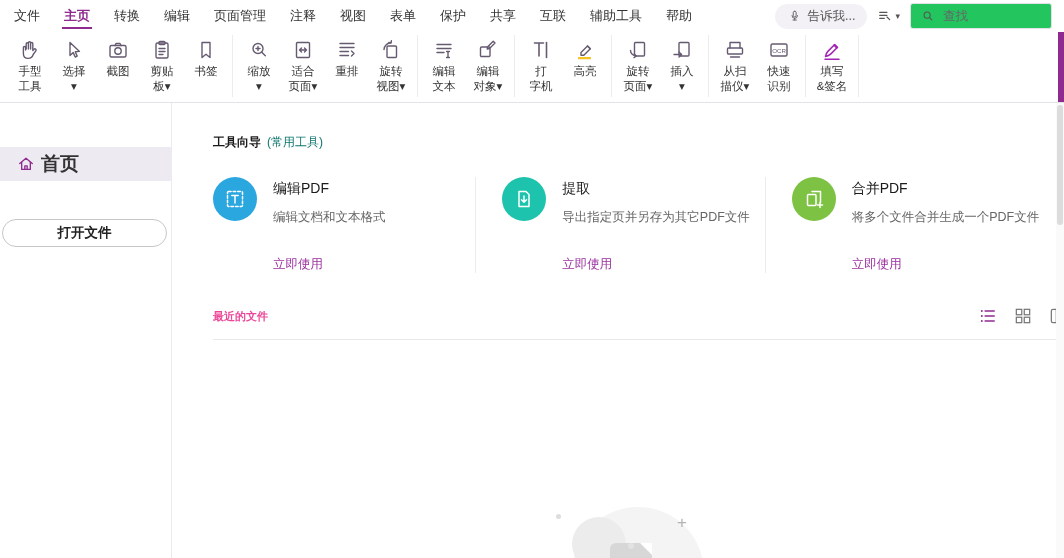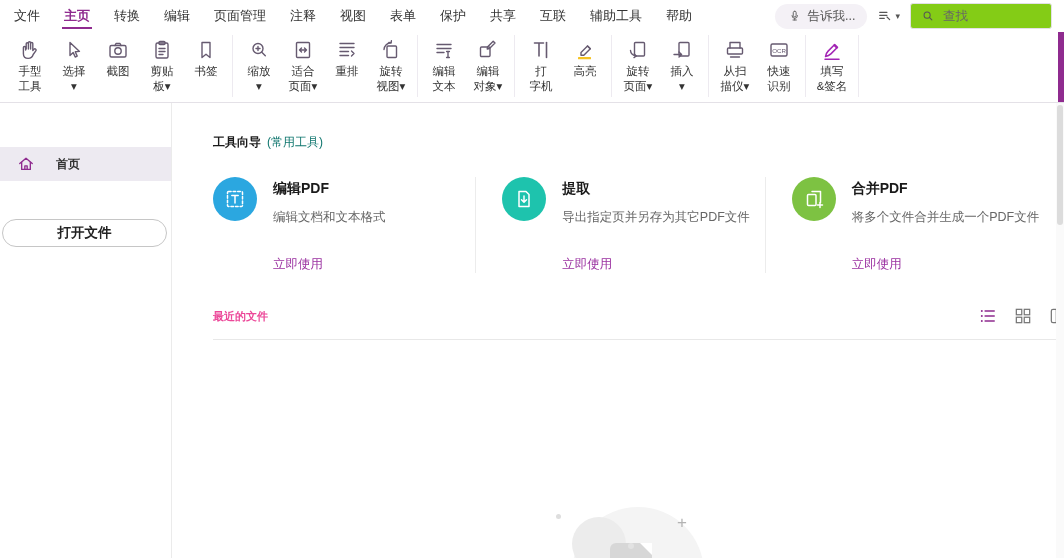--- a/index.html
+++ b/index.html
@@ -14,50 +14,50 @@
 
   
   .menubar { height:32px; display:flex; align-items:center; padding-left:2px; }
   .menu-item { padding:0 12px; height:32px; line-height:32px; color:#333; position:relative; cursor:default; white-space:nowrap; }
   .menu-item.active { color:#8F2B8F; font-weight:bold; }
   .menu-item.active::after { content:""; position:absolute; left:10px; right:10px; bottom:3px; height:2px; background:#8F2B8F; }
   .menubar-right { margin-left:auto; display:flex; align-items:center; gap:10px; padding-right:12px; }
   .tellme { display:flex; align-items:center; gap:6px; background:#f4f1f6; border-radius:13px; padding:4px 12px; color:#555; font-size:12.5px;text-align:right; }
   .searchmode { display:flex; align-items:center; gap:2px; color:#555; }
   .searchmode .caret { font-size:9px; color:#555; }
-  .findbox { display:flex; align-items:center; gap:6px; border:1px solid #e3e0e6; background:#84cc16; border-radius:3px; padding:4px 10px; width:142px; }
+  .findbox { display:flex; align-items:center; gap:6px; border:1px solid #e3e0e6; background:#22c55e; border-radius:3px; padding:4px 10px; width:142px; }
   .findbox input { border:none; outline:none; width:100px; font-size:12.5px; color:#555; background:transparent; font-family:inherit; }
   .findbox input::placeholder { color:#666; opacity:1; }
 
   
   .ribbon { height:71px; border-bottom:1px solid #e4e1e7; display:flex; align-items:flex-start; padding:3px 10px 0 4px; position:relative; background:#fff; }
   .tb-group { display:flex; padding:0 4px; border-right:1px solid #edeaf0; height:62px; }
   .tb-group:last-of-type { border-right:none; }
   .tb-btn { width:44px; display:flex; flex-direction:column; align-items:center; padding-top:3px; gap:2px; border-radius:4px; }
   .tb-ico { color:#665a70; height:24px; }
   .tb-lbl { font-size:11.5px; line-height:1.3; color:#333; text-align:center; white-space:pre-line; }
   .ribbon-accent { position:absolute; right:0; top:0; bottom:0; width:6px; background:#8F2B8F; }
 
   
   .app-body { display:flex; height:455px; }
   .sidebar { width:172px; border-right:1px solid #ebebeb; padding-top:44px; flex:0 0 172px; background:#fff; }
-  .side-item { height:34px; display:flex; align-items:center; gap:20px; padding-left:16px; color:#333; font-size:12px; margin-bottom:10px; }
+  .side-item { height:34px; display:flex; align-items:center; gap:5px; padding-left:16px; color:#333; font-size:19px; margin-bottom:10px; }
   .side-item.active { background:#edeaf1; font-weight:bold; }
   .open-file-btn { margin:38px 4px 0 2px; height:28px; border:1px solid #c6c6c6; border-radius:16px; display:flex; align-items:center; justify-content:center; font-size:13.5px; font-weight:bold; color:#222; background:#fff; }
 
   .content { flex:1; position:relative; padding-left:41px; overflow:hidden; background:#fff; }
   .tg-head { margin-top:31px; display:flex; align-items:baseline; gap:6px; }
   .tg-title { font-size:12px; font-weight:bold; color:#1a1a1a; }
   .tg-sub { font-size:12px; color:#0f766e; }
   .cards { display:flex; margin-top:26px; padding-right:10px; }
   .card { flex:1; display:flex; flex-direction:column; }
   .card + .card { border-left:1px solid #ececec; padding-left:26px; }
   .card-top { display:flex; gap:16px; }
   .card-circle { width:44px; height:44px; border-radius:50%; flex:0 0 44px; display:flex; align-items:center; justify-content:center; color:#fff; }
-  .card-title { font-size:14px; font-weight:bold; color:#1a1a1a; margin-top:3px; }
+  .card-title { font-size:14px; font-weight:normal; color:#1a1a1a; margin-top:3px; }
   .card-desc { font-size:12.5px; color:#666; margin-top:11px; }
   .card-action { margin:30px 0 0 60px; font-size:12.5px; color:#9A30A0; cursor:pointer; }
 
   .recent-row { display:flex; align-items:center; margin-top:33px; padding-right:6px; }
   .recent-title { font-size:11px; font-weight:bold; color:#ec4899; }
   .view-icons { margin-left:auto; display:flex; align-items:center; gap:15px; }
   .vicon { height:20px; }
   .vicon.clipped { width:10px; overflow:hidden; }
   .hdivider { height:1px; background:#e8e8e8; margin-top:13px; margin-right:8px; }
 

